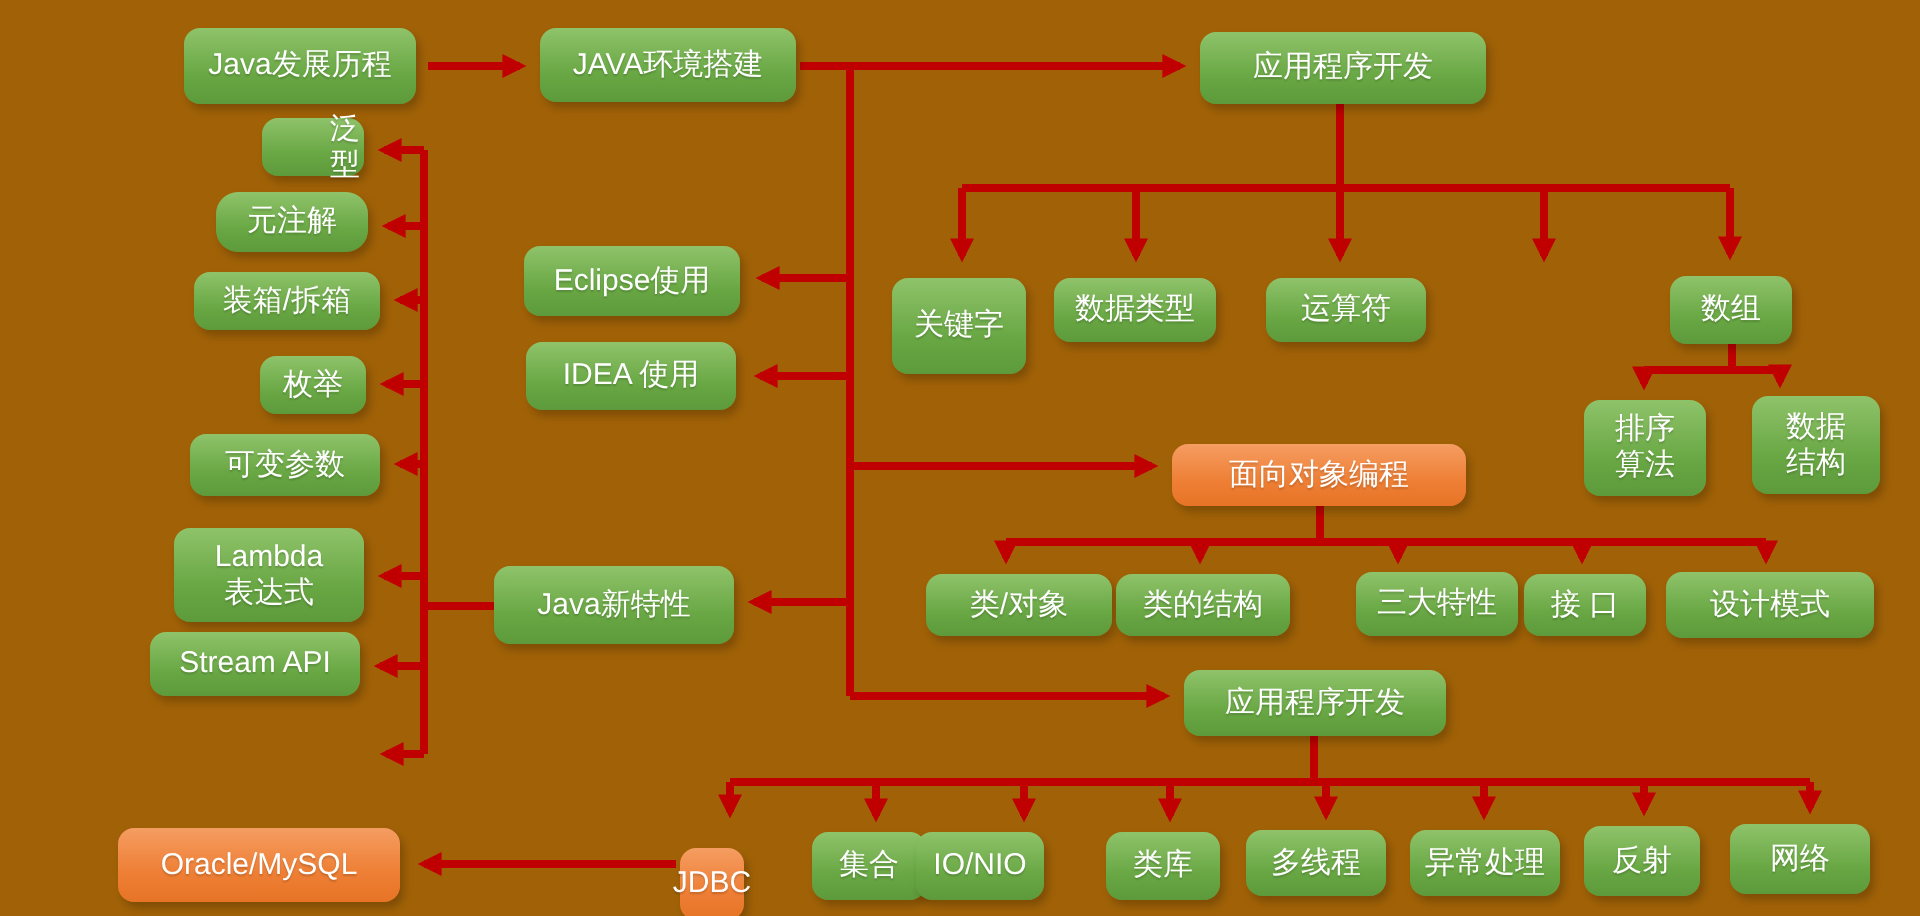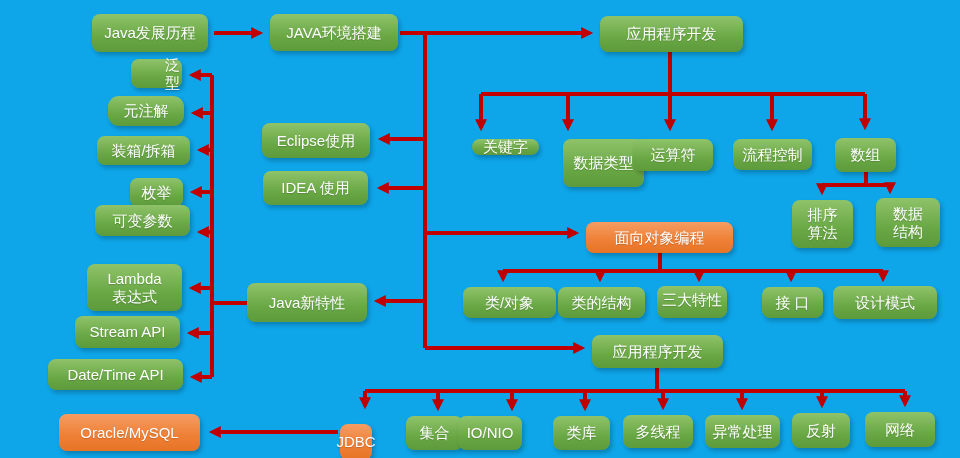--- a/index.html
+++ b/index.html
@@ -1,19 +1,19 @@
 <!DOCTYPE html>
 <html style="--green: #6aa845; --green-light: #8fc36a; --green-dark: #5c9a3b; --orange: #ee7f35; --orange-light: #f59d62; --orange-dark: #e77426;"><head>
 <meta charset="utf-8">
 <style>
   html,body{margin:0;padding:0;background:#ffffff;}
   .canvas{
     position:relative;
     width:960px;height:458px;
-    background:#0ea5e9;
+    background:#a16207;
     overflow:hidden;
     font-family:"Liberation Sans","DejaVu Sans",sans-serif;
   }
   .edge-layer{
     position:absolute;left:0;top:0;width:960px;height:458px;
   }
   .node{
     position:absolute;
     display:flex;align-items:center;justify-content:center;
     box-sizing:border-box;
@@ -92,41 +92,39 @@
       <polyline points="338,432 212,432" fill="none" stroke="#c00000" stroke-width="4" marker-end="url(#ah)"></polyline>
     </svg>
 
 <div class="node green" style="left: 92px; top: 14px; width: 116px; height: 38px;">Java发展历程</div>
     <div class="node green" style="left: 270px; top: 14px; width: 128px; height: 37px;">JAVA环境搭建</div>
     <div class="node green" style="left: 600px; top: 16px; width: 143px; height: 36px;">应用程序开发</div>
     <div class="node green" style="left: 131px; top: 59px; width: 51px; height: 29px; padding-left: 32px;">泛型</div>
     <div class="node green" style="left: 108px; top: 96px; width: 76px; height: 30px; border-radius: 11px;">元注解</div>
     <div class="node green" style="left: 97px; top: 136px; width: 93px; height: 29px;">装箱/拆箱</div>
     <div class="node green" style="left: 130px; top: 178px; width: 53px; height: 29px;">枚举</div>
-    <div class="node green" style="left: 95px; top: 205px; width: 95px; height: 31px;">可变参数</div>
+    <div class="node green" style="left: 95px; top: 217px; width: 95px; height: 31px;">可变参数</div>
     <div class="node green" style="left: 87px; top: 264px; width: 95px; height: 47px;">Lambda
 表达式</div>
     <div class="node green" style="left: 75px; top: 316px; width: 105px; height: 32px;">Stream API</div>
-    <div class="node green" style="left: 48px; top: 359px; width: 135px; height: 31px;">Date/Time API</div>
     <div class="node green" style="left: 262px; top: 123px; width: 108px; height: 35px;">Eclipse使用</div>
     <div class="node green" style="left: 263px; top: 171px; width: 105px; height: 34px;">IDEA 使用</div>
     <div class="node green" style="left: 247px; top: 283px; width: 120px; height: 39px;">Java新特性</div>
-    <div class="node green" style="left: 472px; top: 139px; width: 67px; height: 16px;">关键字</div>
-    <div class="node green" style="left: 527px; top: 139px; width: 81px; height: 48px; margin-left: 36px;">数据类型</div>
+    <div class="node green" style="left: 446px; top: 139px; width: 67px; height: 48px;">关键字</div>
+    <div class="node green" style="left: 527px; top: 139px; width: 81px; height: 32px;">数据类型</div>
     <div class="node green" style="left: 633px; top: 139px; width: 80px; height: 32px;">运算符</div>
-    <div class="node green" style="left: 733px; top: 139px; width: 79px; height: 31px;">流程控制</div>
     <div class="node green" style="left: 835px; top: 138px; width: 61px; height: 34px;">数组</div>
     <div class="node green" style="left: 792px; top: 200px; width: 61px; height: 48px;">排序
 算法</div>
     <div class="node green" style="left: 876px; top: 198px; width: 64px; height: 49px;">数据
 结构</div>
     <div class="node orange" style="left: 586px; top: 222px; width: 147px; height: 31px;">面向对象编程</div>
     <div class="node green" style="left: 463px; top: 287px; width: 93px; height: 31px;">类/对象</div>
     <div class="node green" style="left: 558px; top: 287px; width: 87px; height: 31px;">类的结构</div>
-    <div class="node green" style="left: 657px; top: 286px; width: 70px; height: 32px; font-family: Liberation Mono, monospace;">三大特性</div>
+    <div class="node green" style="left: 678px; top: 286px; width: 81px; height: 32px;">三大特性</div>
     <div class="node green" style="left: 762px; top: 287px; width: 61px; height: 31px;">接 口</div>
     <div class="node green" style="left: 833px; top: 286px; width: 104px; height: 33px;">设计模式</div>
     <div class="node green" style="left: 592px; top: 335px; width: 131px; height: 33px;">应用程序开发</div>
     <div class="node orange" style="left: 340px; top: 394px; width: 32px; height: 36px; margin-top: 30px;">JDBC</div>
     <div class="node green" style="left: 406px; top: 416px; width: 57px; height: 34px;">集合</div>
     <div class="node green" style="left: 458px; top: 416px; width: 64px; height: 34px;">IO/NIO</div>
     <div class="node green" style="left: 553px; top: 416px; width: 57px; height: 34px;">类库</div>
     <div class="node green" style="left: 623px; top: 415px; width: 70px; height: 33px;">多线程</div>
     <div class="node green" style="left: 705px; top: 415px; width: 75px; height: 33px;">异常处理</div>
     <div class="node green" style="left: 792px; top: 413px; width: 58px; height: 35px;">反射</div>

